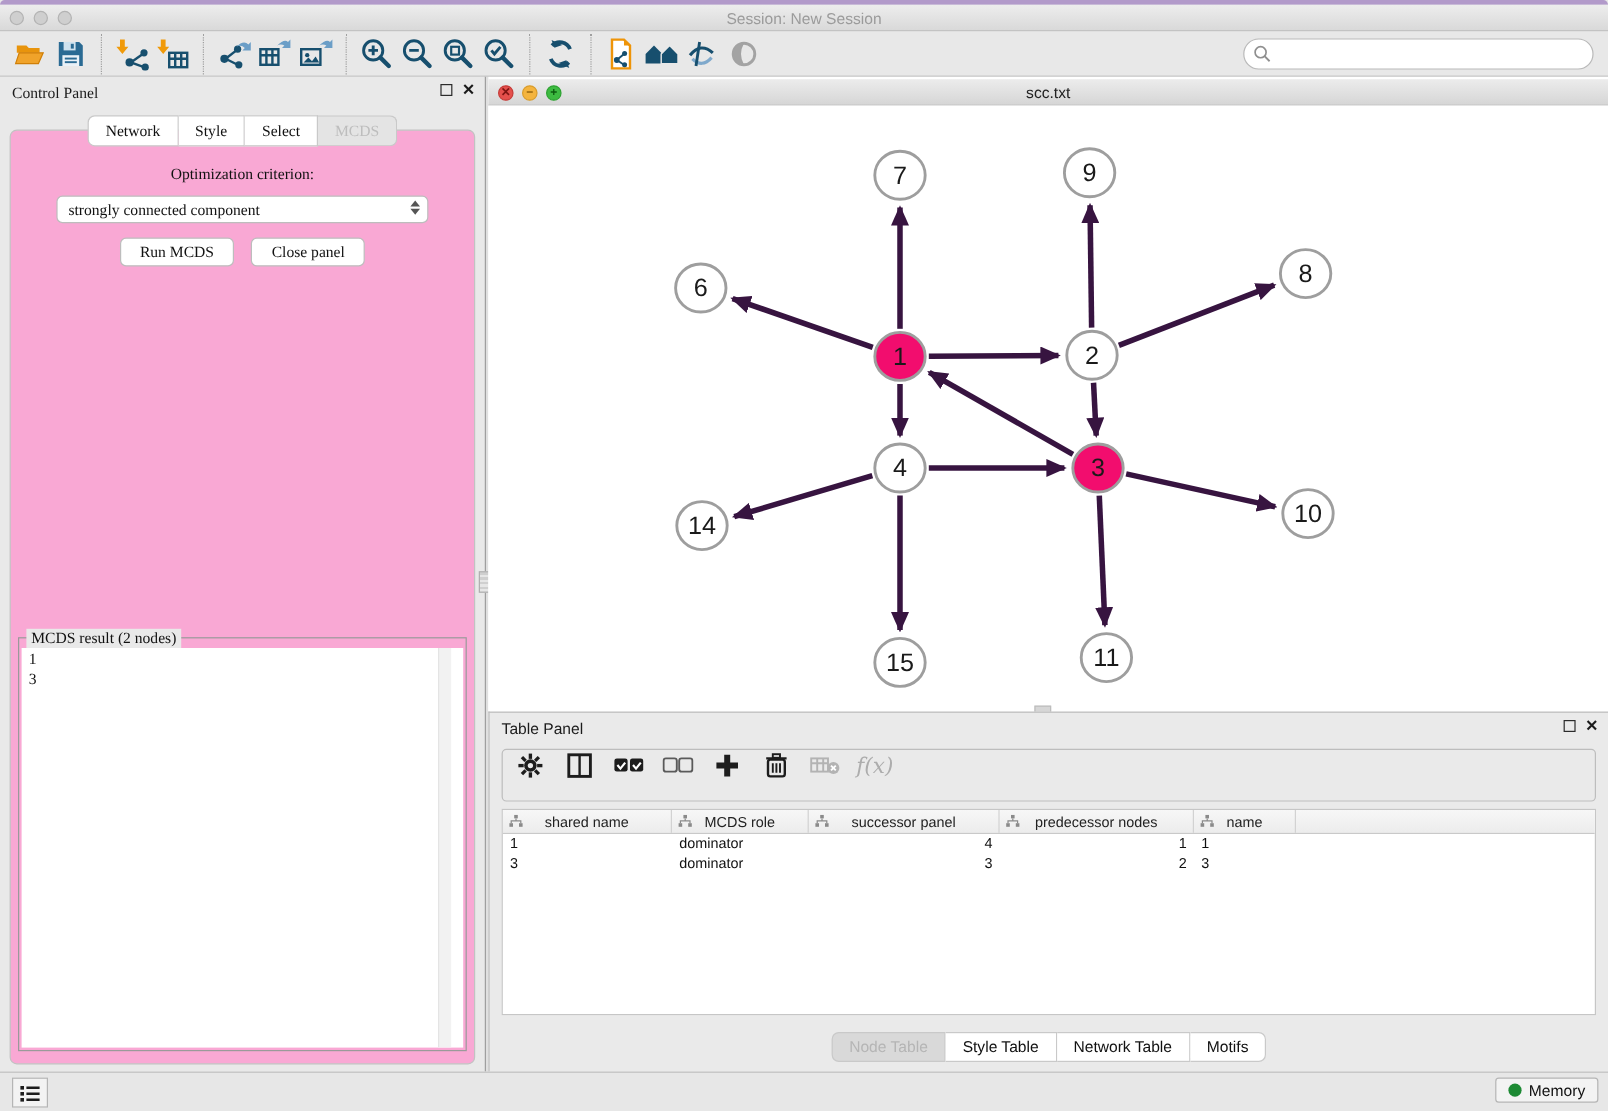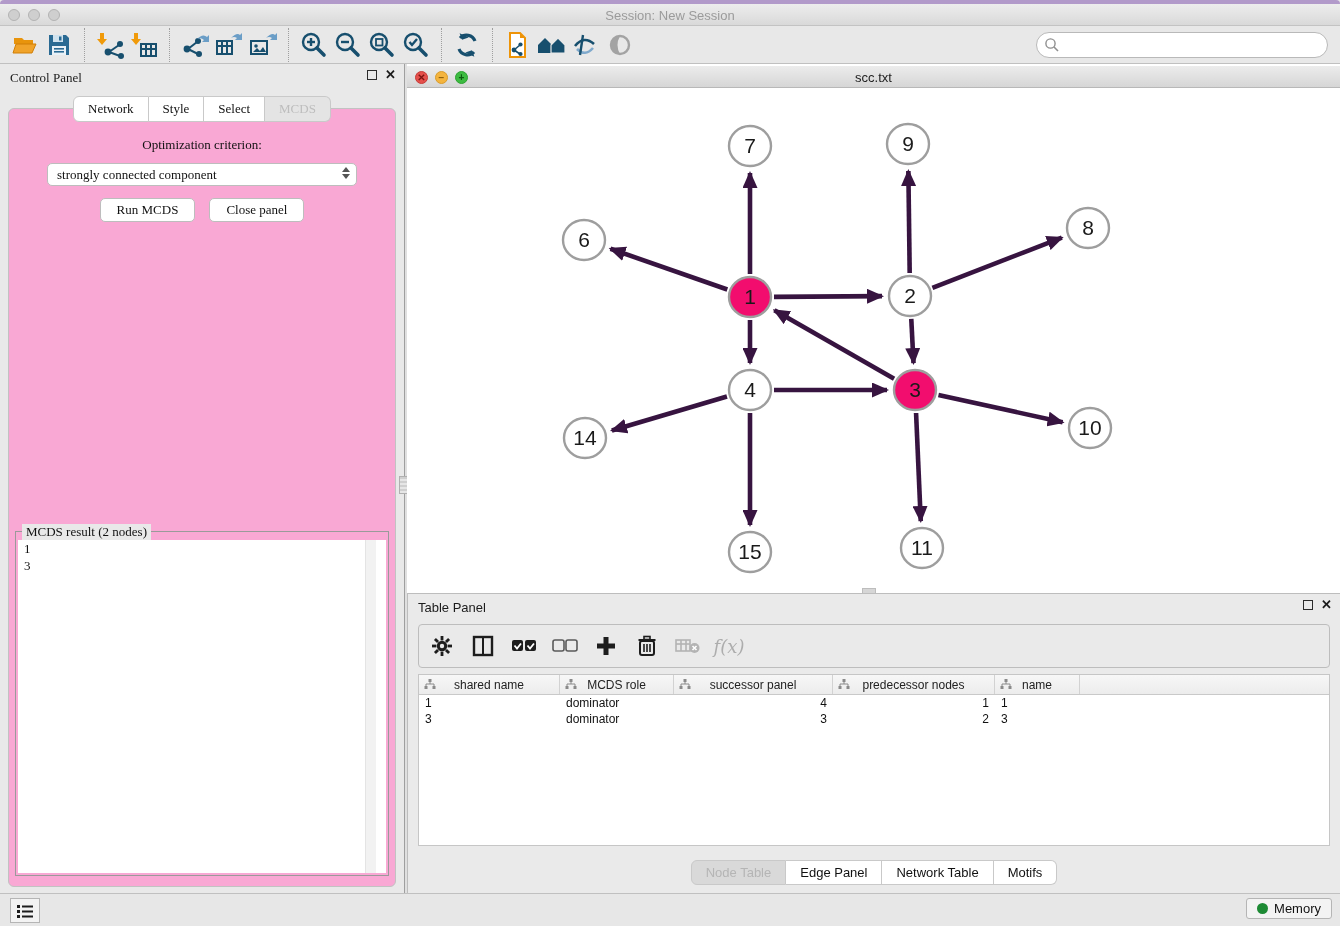--- a/index.html
+++ b/index.html
@@ -89,21 +89,21 @@
   .mac.red   { left:8px;  background:#e5504c; border:1px solid #c63b38; color:#7e1412; }
   .mac.yel   { left:28px; background:#f4b43e; border:1px solid #d99c2b; color:#8a5d0b; }
   .mac.grn   { left:48px; background:#3dbb41; border:1px solid #2da231; color:#0d5c10; }
   .net-canvas { position:absolute; left:0; top:24px; width:933px; height:505px; background:#fff; }
 
   
   .table-panel { position:absolute; left:407px; top:593px; width:933px; height:300px;
                  background:#eaeaea; border-top:1px solid #bdbdbd; border-left:1px solid #bdbdbd; }
   .tp-toolbar { position:absolute; left:10px; right:10px; top:30px; height:44px;
                 border:1px solid #bdbdbd; border-radius:4px;
-                display:flex; align-items:center; gap:15px; padding:0 10px; }
+                display:flex; gap:15px; padding:0 10px; }
   .tp-ic { width:26px; height:26px; display:flex; align-items:center; justify-content:center; }
   .fx { font-family:"DejaVu Serif", serif; font-style:italic; font-size:18px; color:#adadad; }
 
   .tp-table { position:absolute; left:10px; right:10px; top:80px; height:172px; background:#fff;
               border:1px solid #c6c6c6; overflow:hidden; }
   .thead { display:flex; height:20px; background:linear-gradient(#f7f7f7,#ececec);
            border-bottom:1px solid #c9c9c9; }
   .th { position:relative; border-right:1px solid #d2d2d2; font-size:12px; color:#222;
         display:flex; align-items:center; justify-content:center; }
   .th .hier { position:absolute; left:5px; top:4px; }
@@ -582,21 +582,21 @@
             <div class="td" style="width: 114px;">dominator</div>
             <div class="td r" style="width: 159px;">3</div>
             <div class="td r" style="width: 162px;">2</div>
             <div class="td" style="width: 85px;">3</div>
           </div>
         </div>
     </div>
 
     <div class="tp-tabs">
       <span class="tp-tab selected">Node Table</span>
-      <span class="tp-tab">Edge Panel</span>
+      <span class="tp-tab">Style Table</span>
       <span class="tp-tab">Network Table</span>
       <span class="tp-tab">Motifs</span>
     </div>
   </div>
 
   <div class="statusbar">
     <span class="task-btn">
       <svg width="18" height="16" viewBox="0 0 18 16">
         <g fill="#1d1d1d">
             <rect x="1" y="2" width="3" height="3"></rect>

